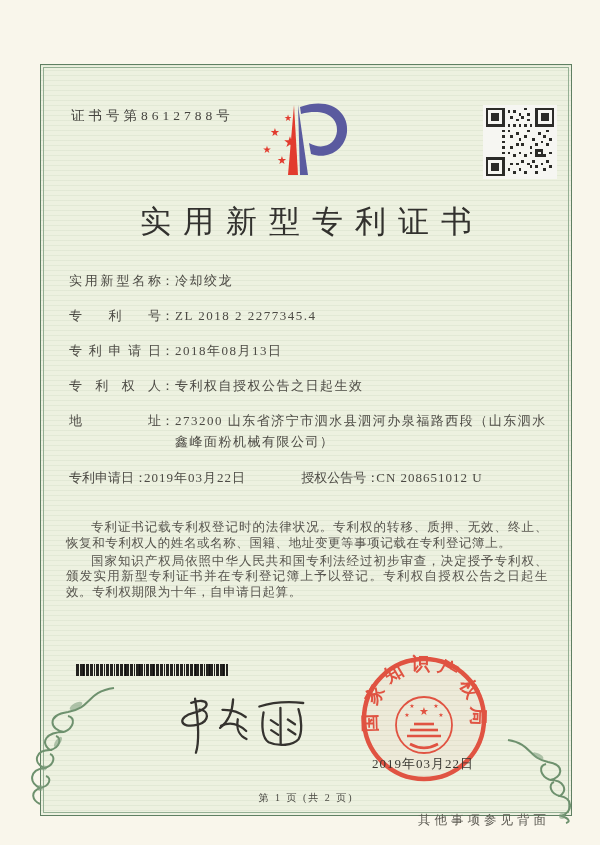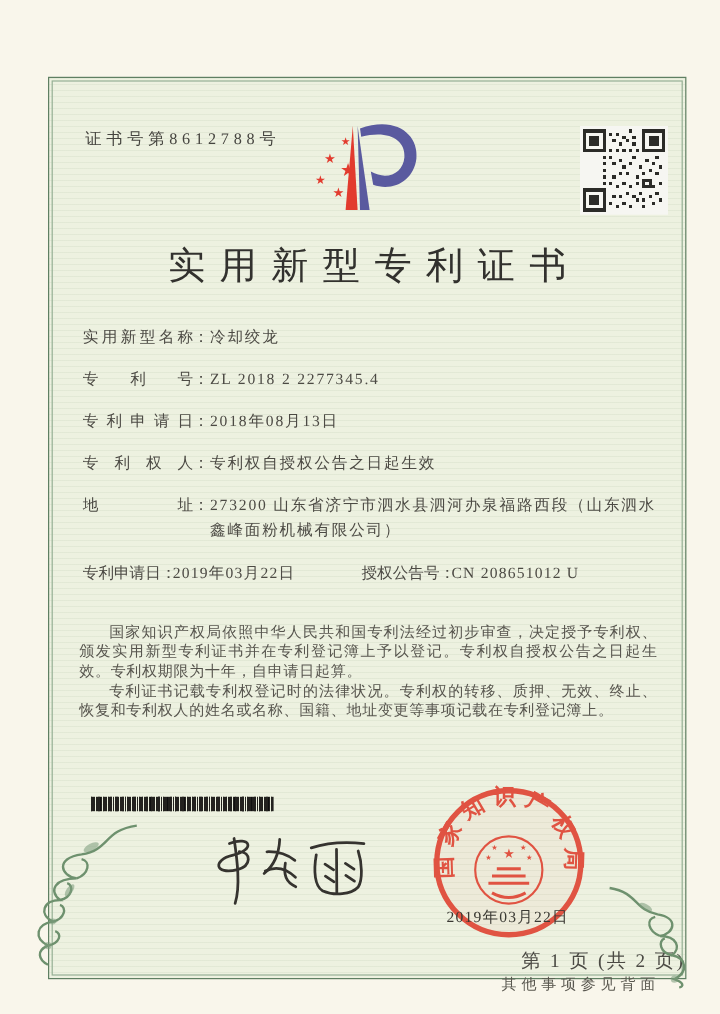--- a/index.html
+++ b/index.html
@@ -59,22 +59,22 @@
   .director{position:absolute;left:38px;top:646px;font-size:14.5px;letter-spacing:3px;color:#3c3a35;line-height:18px;}
   .director .dn{margin-top:8px;}
   .signature{position:absolute;left:135px;top:628px;transform:rotate(-2deg);}
   .seal{position:absolute;left:313px;top:584px;opacity:0.93;}
   .seal-ring-text{font-size:18.5px;font-weight:bold;letter-spacing:7px;fill:#e04837;}
   .seal-date{
     position:absolute;left:322px;top:690px;width:120px;text-align:center;
     font-size:13px;color:#3a3933;letter-spacing:1px;z-index:5;
   }
   .page-num{
-    position:absolute;left:0;top:726px;width:100%;text-align:right;
-    font-size:16px;letter-spacing:2px;color:#4b4a44;
+    position:absolute;left:0;top:726px;width:100%;text-align:center;
+    font-size:10px;letter-spacing:2px;color:#4b4a44;
   }
   .footer-note{
     position:absolute;top:812px;left:10px;width:540px;text-align:right;
     font-size:12.5px;letter-spacing:4px;color:#5a5850;z-index:2;
   }
   .orn{position:absolute;z-index:3;}
   .orn-bl{left:14px;top:686px;}
   .orn-br{left:506px;top:736px;transform:scaleX(-1);}
 </style>
 </head>
@@ -145,22 +145,22 @@
     <div class="frow addr">
       <span class="flabel">地址</span><span class="fsep">：</span><span class="fvalue">273200 山东省济宁市泗水县泗河办泉福路西段（山东泗水鑫峰面粉机械有限公司）</span>
     </div>
     <div class="grant">
       <span>专利申请日</span><span class="fsep">：</span><span class="gval">2019年03月22日</span>
       <span class="g2">授权公告号</span><span class="fsep">：</span><span class="gval">CN 208651012 U</span>
     </div>
   </div>
 
   <div class="paras">
+    <p>专利证书记载专利权登记时的法律状况。专利权的转移、质押、无效、终止、恢复和专利权人的姓名或名称、国籍、地址变更等事项记载在专利登记簿上。</p>
     <p>国家知识产权局依照中华人民共和国专利法经过初步审查，决定授予专利权、颁发实用新型专利证书并在专利登记簿上予以登记。专利权自授权公告之日起生效。专利权期限为十年，自申请日起算。</p>
-    <p>专利证书记载专利权登记时的法律状况。专利权的转移、质押、无效、终止、恢复和专利权人的姓名或名称、国籍、地址变更等事项记载在专利登记簿上。</p>
   </div>
 
   <div class="barcode"></div>
 
 
   <svg class="signature" width="140" height="64" viewBox="0 0 140 64">
     <g stroke="#35332f" stroke-width="2.3" stroke-linecap="round" fill="none">
       <path d="M16,8 C34,2 38,14 18,18 C2,21 2,34 22,30 C34,27 34,16 24,15"></path>
       <path d="M20,4 C22,22 24,44 19,58"></path>
       <path d="M58,6 C57,18 52,28 44,34"></path>

